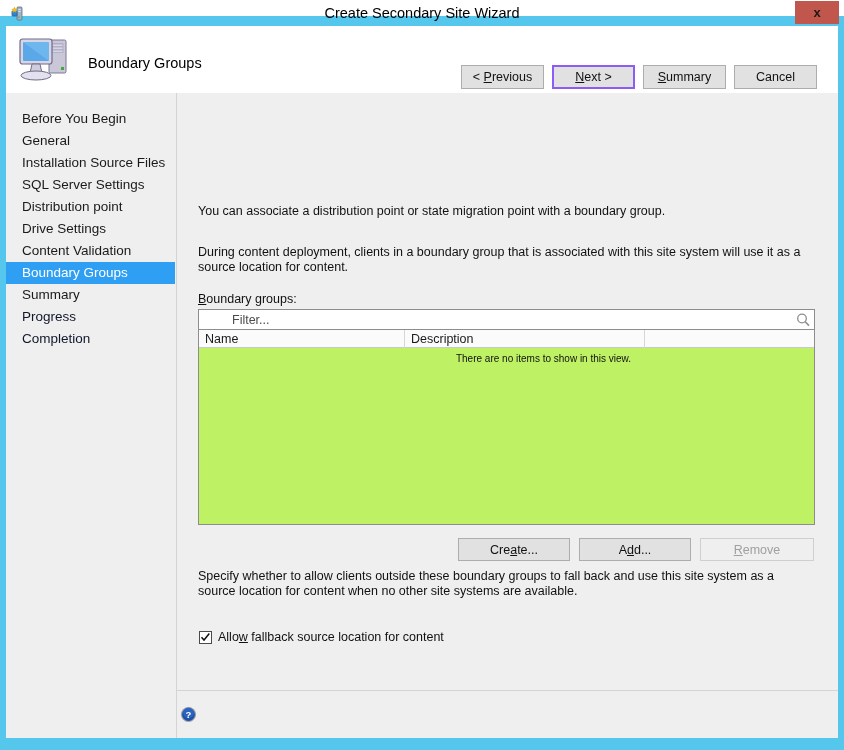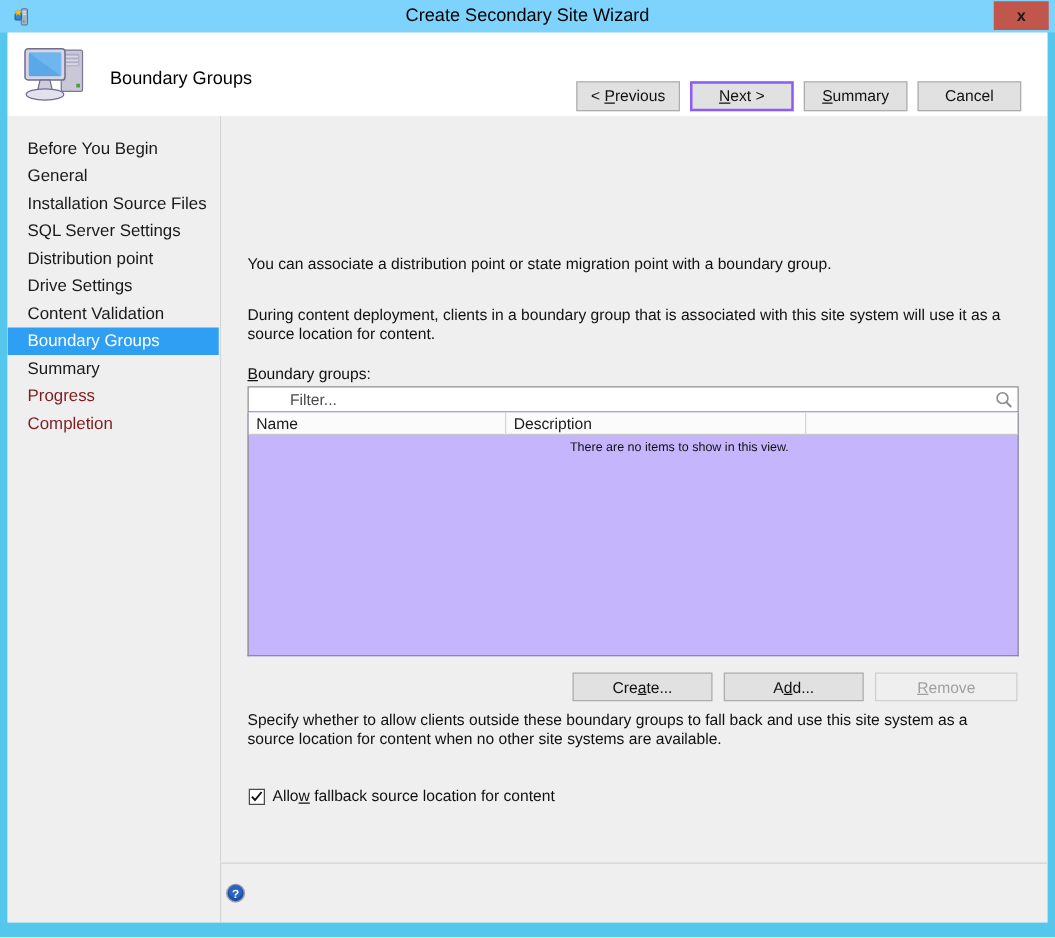--- a/index.html
+++ b/index.html
@@ -17,22 +17,22 @@
     overflow: hidden;
     background: #55c6ec;
     box-sizing: border-box;
   }
 
   
   .titlebar {
     position: absolute;
     left: 0; top: 0;
     width: 844px;
-    height: 26px;
-    background: #7dd3fc;
+    height: 16px;
+    background: #ffffff;
   }
   .title-text {
     position: absolute;
     left: 0; top: 0;
     width: 844px;
     height: 26px;
     line-height: 26px;
     text-align: center;
     font-size: 14.5px;
     color: #000000;
@@ -122,21 +122,21 @@
     font-size: 13.5px;
     color: #1a1a1a;
     white-space: nowrap;
     cursor: default;
   }
   .nav-item.selected {
     background: #2e9ff2;
     color: #ffffff;
   }
   .nav-item.disabled {
-    color: #7f1d1d;
+    color: #0f172a;
   }
 
   
   .content {
     position: absolute;
     left: 171px;
     top: 67px;
     width: 661px;
     height: 597px;
     background: #efeff0;
@@ -202,21 +202,21 @@
     height: 16px;
   }
 
   
   .listview {
     position: absolute;
     left: 21px;
     top: 237px;
     width: 617px;
     height: 195px;
-    background: #c4b5fd;
+    background: #bef264;
     border: 1px solid #8d8d8d;
     border-top: none;
     box-sizing: border-box;
   }
   .lv-header {
     position: absolute;
     left: 0; top: 0;
     width: 615px;
     height: 18px;
     background: #fbfbfb;

